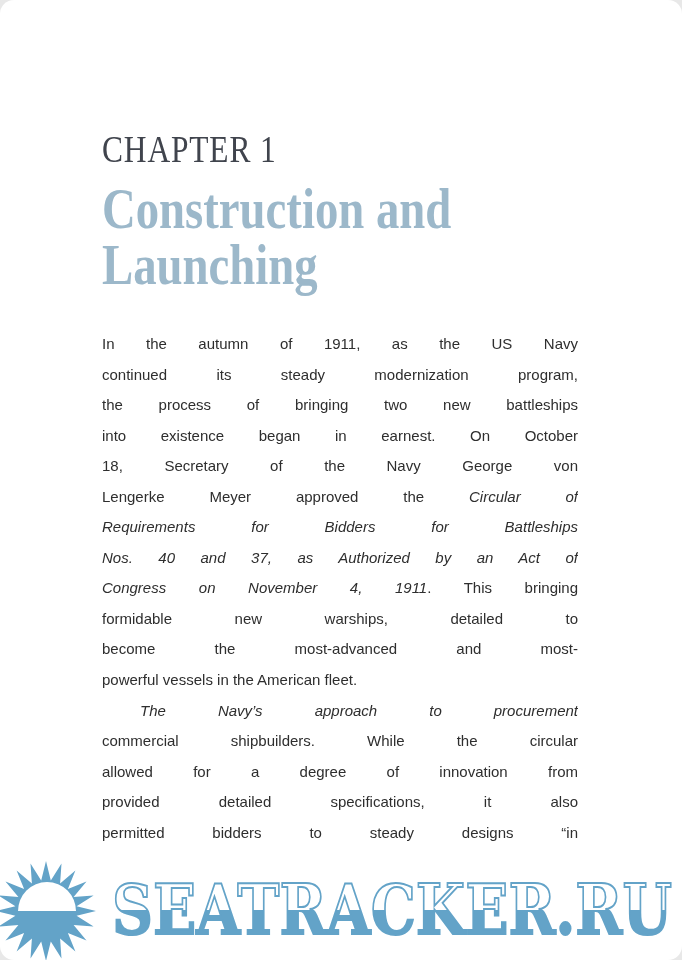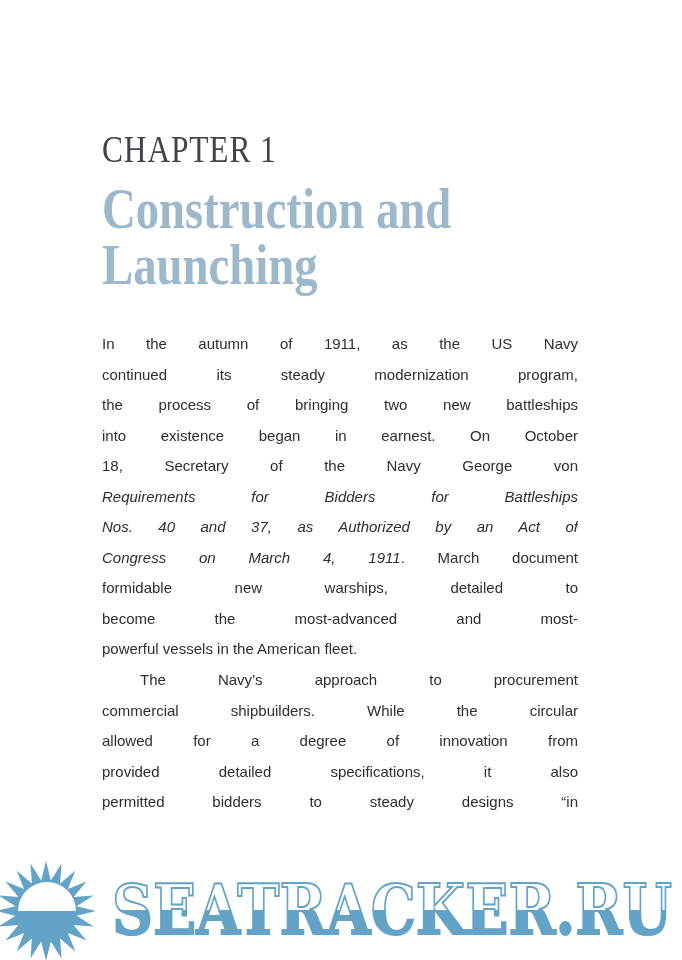--- a/index.html
+++ b/index.html
@@ -3,20 +3,21 @@
 <meta charset="utf-8">
 <style>
   html,body{margin:0;padding:0;background:#e8e8e8;}
   .page{
     position:relative;
     width:682px;height:960px;
     background:var(--page-background,#fff);
     overflow:hidden;
     margin:0 auto;
     font-family:"Liberation Sans",sans-serif;
+    border-radius:14px;
   }
   .chapter-eyebrow{
     position:absolute;left:102px;top:128px;
     font-family:"Liberation Serif",serif;
     font-size:37px;line-height:44px;
     color:var(--chapter-number,#40444d);
     letter-spacing:1px;
     transform:scaleX(0.85);transform-origin:left top;
     white-space:nowrap;
   }
@@ -39,20 +40,21 @@
     text-align:justify;
     text-align-last:justify;
     height:30.55px;
     overflow:hidden;
   }
   .body-text .line.last{
     text-align-last:left;
   }
   .body-text .line.indent{
     padding-left:38px;
+    font-style:italic;
   }
   .body-text em{font-style:italic;}
   .watermark{
     position:absolute;left:0;top:840px;width:682px;height:120px;
   }
   .watermark text{
     font-family:"DejaVu Serif",serif;
     font-weight:bold;
     font-size:70px;
     stroke:var(--watermark-blue,#63a3c8);
@@ -74,23 +76,24 @@
     <div>Construction and</div>
     <div>Launching</div>
   </div>
 
   <div class="body-text">
       <div class="line"><span>In the autumn of 1911, as the US Navy</span></div>
       <div class="line"><span>continued its steady modernization program,</span></div>
       <div class="line"><span>the process of bringing two new battleships</span></div>
       <div class="line"><span>into existence began in earnest. On October</span></div>
       <div class="line"><span>18, Secretary of the Navy George von</span></div>
+      <div class="line"><span>Lengerke Meyer approved the </span><em>Circular of</em></div>
       <div class="line"><em>Requirements for Bidders for Battleships</em></div>
       <div class="line"><em>Nos. 40 and 37, as Authorized by an Act of</em></div>
-      <div class="line"><em>Congress on March 4, 1911</em><span>. March document</span></div>
+      <div class="line"><em>Congress on November 4, 1911</em><span>. This bringing</span></div>
       <div class="line"><span>formidable new warships, detailed to</span></div>
       <div class="line"><span>become the most-advanced and most-</span></div>
       <div class="line last"><span>powerful vessels in the American fleet.</span></div>
       <div class="line indent"><span>The Navy’s approach to procurement</span></div>
       <div class="line"><span>commercial shipbuilders. While the circular</span></div>
       <div class="line"><span>allowed for a degree of innovation from</span></div>
       <div class="line"><span>provided detailed specifications, it also</span></div>
       <div class="line"><span>permitted bidders to steady designs “in</span></div>
     </div>
 

